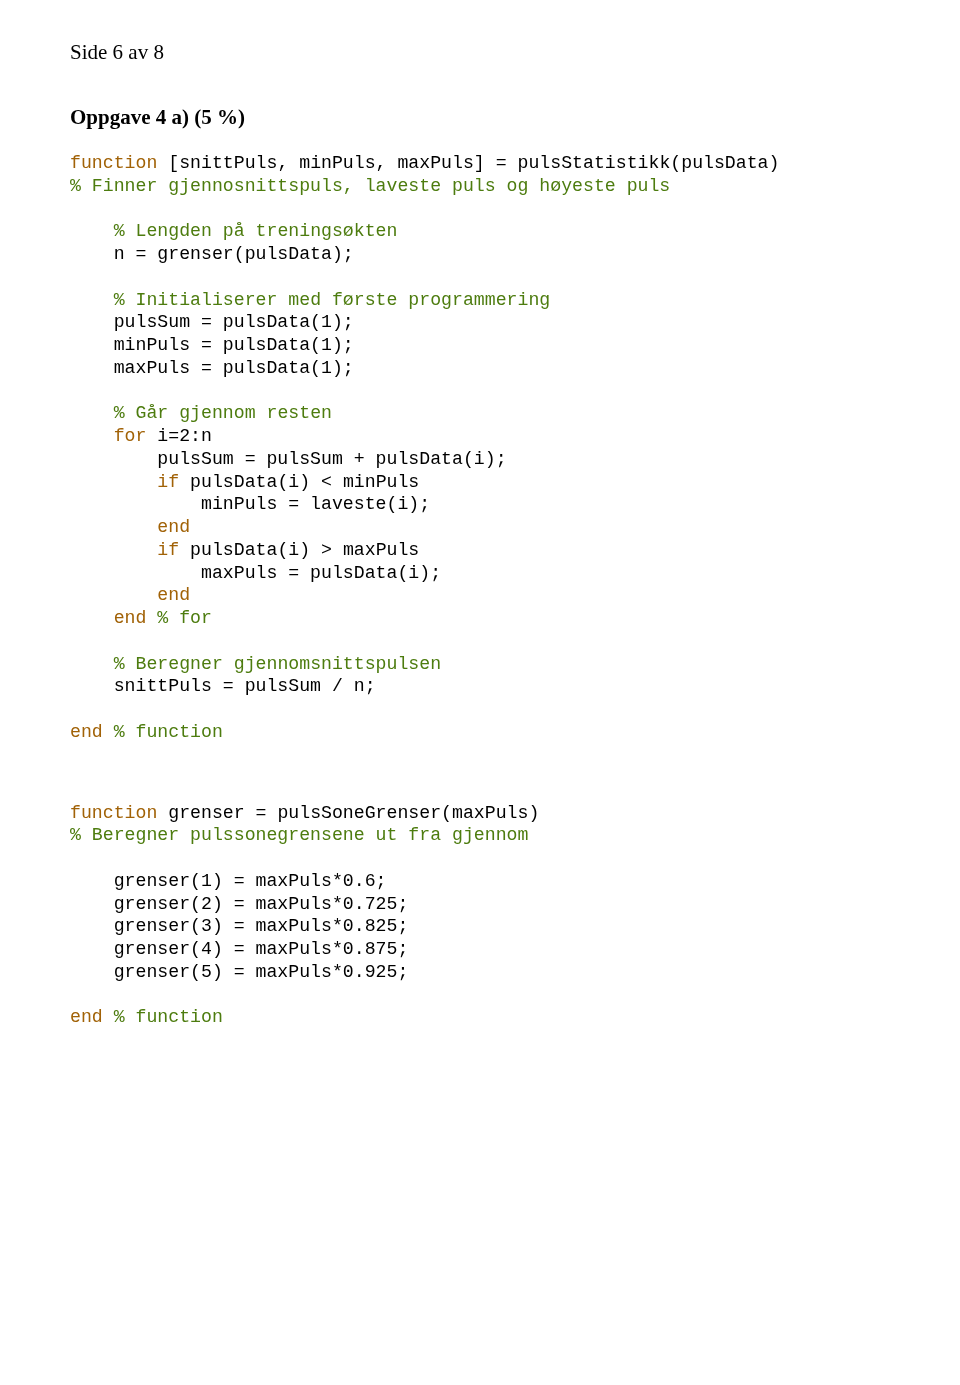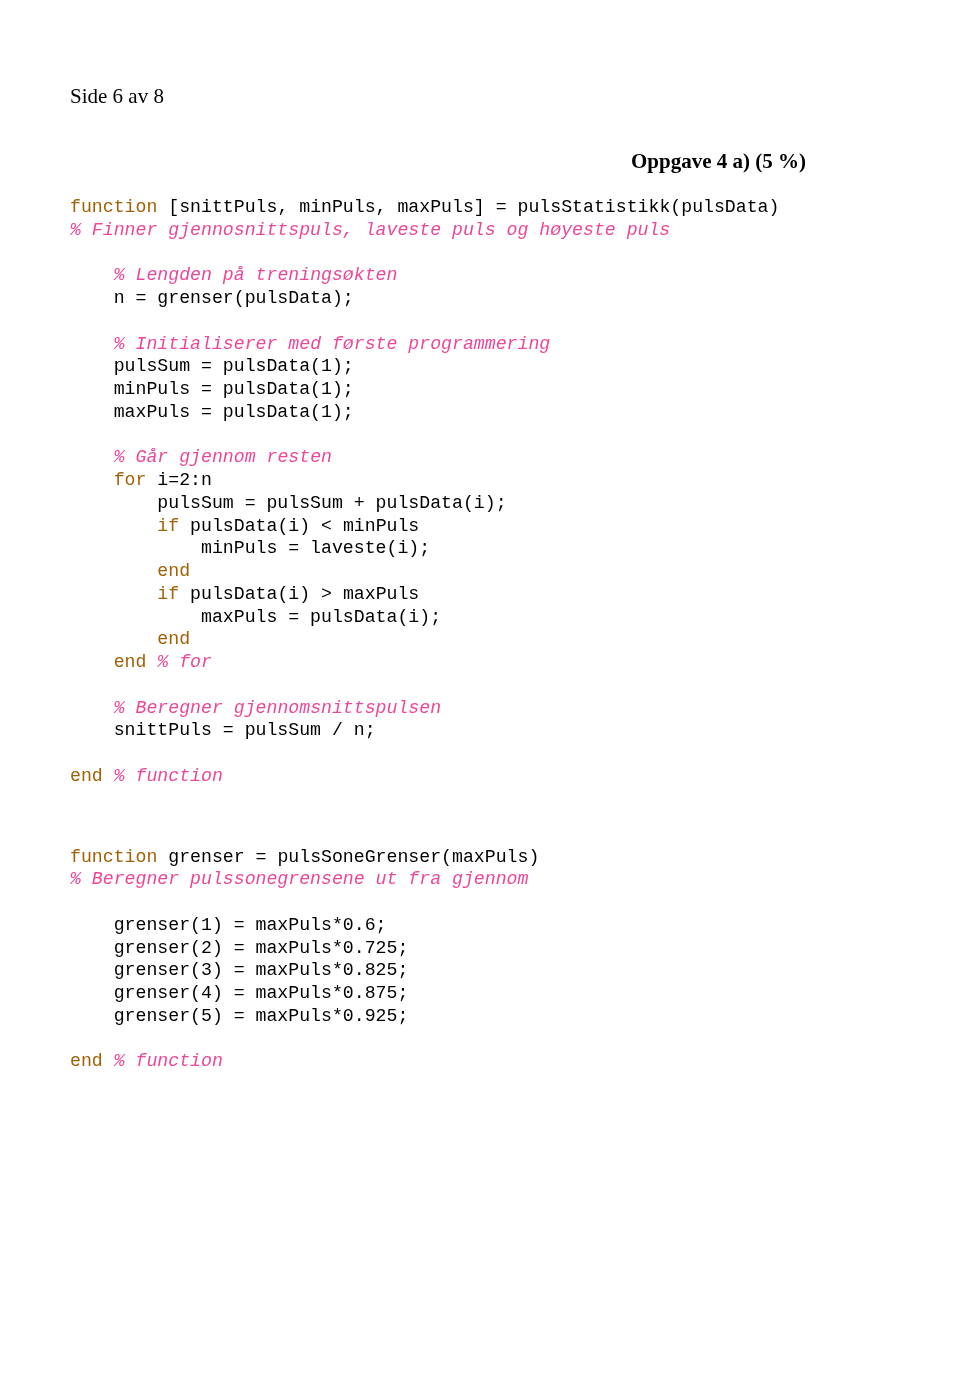--- a/index.html
+++ b/index.html
@@ -6,47 +6,45 @@
     margin: 0;
     padding: 0;
     background: #fff;
     font-family: "Times New Roman", Times, serif;
     width: 960px;
   }
   .page {
     padding: 40px 70px 60px 70px;
     box-sizing: border-box;
     width: 876px;
-    margin-top: 44px;
   }
   .page-indicator {
     font-size: 21px;
     margin-bottom: 40px;
   }
   .heading-main {
     font-weight: bold;
     font-style: italic;
     font-size: 28px;
     margin-bottom: 32px;
   }
   .heading-sub {
     font-weight: bold;
     font-size: 21px;
     margin-bottom: 22px;
-    text-align: right;
   }
   .code {
     font-family: "Courier New", Courier, monospace;
     font-size: 18.2px;
     line-height: 1.25;
     white-space: pre;
     margin-bottom: 30px;
   }
   .kw { color: #a16207; }
-  .cm { color: #ec4899; font-style: italic; }
+  .cm { color: #4d7c0f; }
   .separator { height: 28px; }
 </style>
 </head>
 <body>
 
 <div class="page">
 
   <div class="page-indicator">Side 6 av 8</div>
 
 

